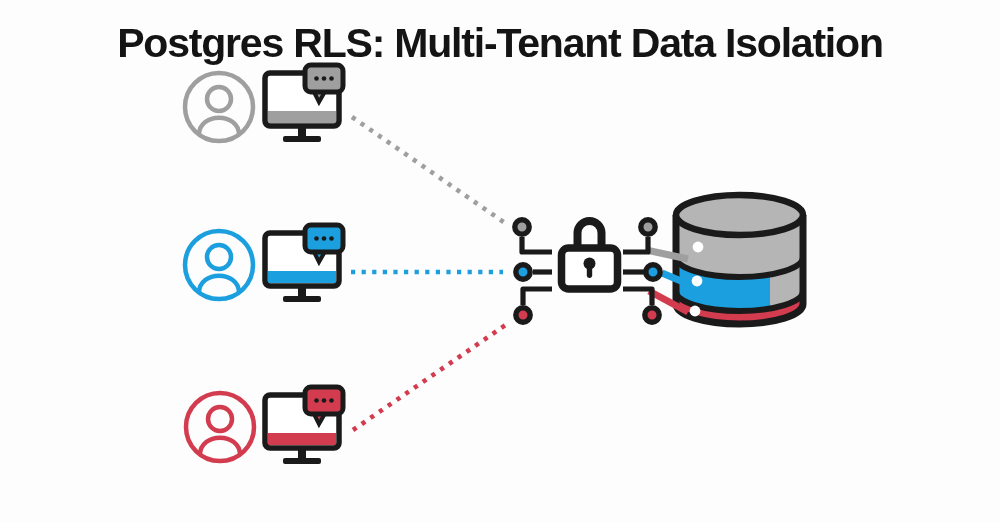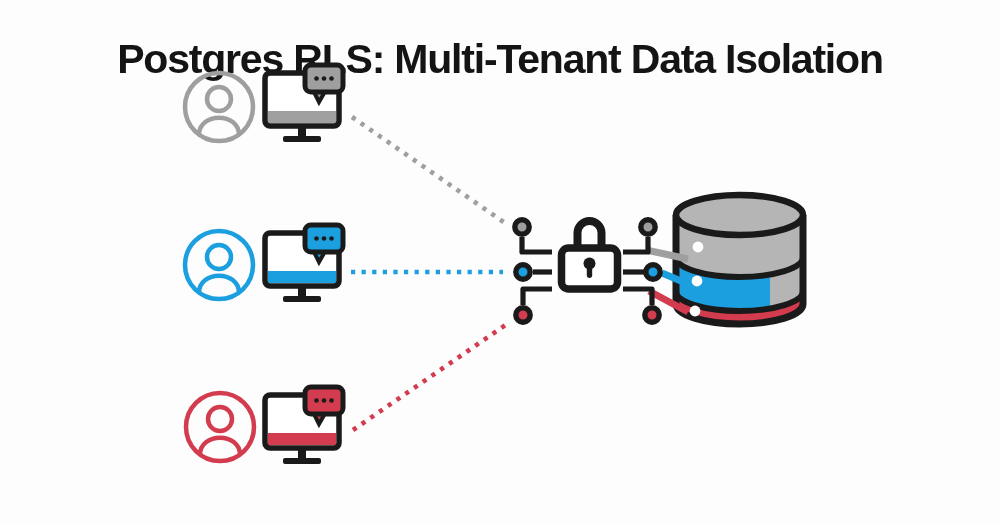--- a/index.html
+++ b/index.html
@@ -7,21 +7,21 @@
     --c-gray:#9f9f9f; --c-blue:#1b9fde; --c-red:#d23c4e;
     --c-db-gray:#b5b5b5; --c-dot:#ffffff;
   }
   html,body{margin:0;padding:0;}
   body{
     width:1000px;height:522px;background:var(--c-bg);
     font-family:"Liberation Sans", sans-serif;overflow:hidden;
   }
   .stage{position:relative;width:1000px;height:522px;}
   .title{
-    position:absolute;top:20px;left:0;right:0;margin:16px;text-align:center;
+    position:absolute;top:20px;left:0;right:0;margin:0;text-align:center;
     font-size:41px;font-weight:bold;letter-spacing:-1.2px;color:var(--c-ink);
   }
   svg.art{position:absolute;left:0;top:0;}
   .tc-gray{--tc:var(--c-gray);}
   .tc-blue{--tc:var(--c-blue);}
   .tc-red{--tc:var(--c-red);}
   .user-stroke{fill:none;stroke:var(--tc);stroke-width:4.5;}
   .dash{fill:none;stroke:var(--tc);stroke-width:4.6;stroke-dasharray:4.2 6.4;}
   .trace{fill:none;stroke:var(--c-outline);stroke-width:5.2;stroke-linejoin:round;}
   .node{stroke:var(--c-outline);stroke-width:5.4;}

